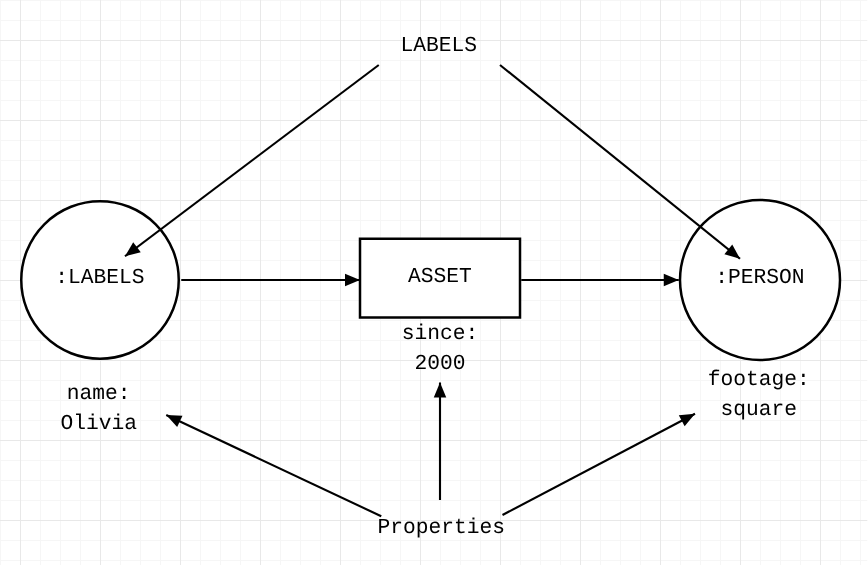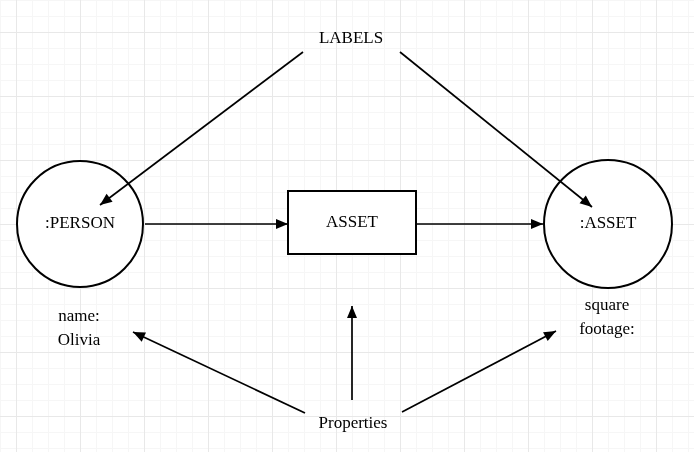--- a/index.html
+++ b/index.html
@@ -10,21 +10,21 @@
     height: 452px;
     overflow: hidden;
     background-color: #ffffff;
     background-image:
       linear-gradient(to right, #e8e8e8 1px, transparent 1px),
       linear-gradient(to bottom, #e8e8e8 1px, transparent 1px),
       linear-gradient(to right, #f6f6f6 1px, transparent 1px),
       linear-gradient(to bottom, #f6f6f6 1px, transparent 1px);
     background-size: 64px 64px, 64px 64px, 16px 16px, 16px 16px;
     background-position: 16px 0, 0 32px, 0 0, 0 0;
-    font-family: Liberation Serif, serif;
+    font-family: Liberation Mono, monospace;
     color: #000000;
   }
   .layer { position: absolute; left: 0; top: 0; }
   .txt {
     position: absolute;
     transform: translateX(-50%);
     text-align: center;
     font-size: 17px;
     line-height: 24px;
     white-space: nowrap;
@@ -66,30 +66,34 @@
     <line x1="417" y1="224" x2="543" y2="224" stroke="#000000" stroke-width="1.7" marker-end="url(#arrow)"></line>
     <line x1="305" y1="413" x2="133" y2="332" stroke="#000000" stroke-width="1.7" marker-end="url(#arrow)"></line>
     <line x1="352" y1="400" x2="352" y2="306" stroke="#000000" stroke-width="1.7" marker-end="url(#arrow)"></line>
     <line x1="402" y1="412" x2="556" y2="331" stroke="#000000" stroke-width="1.7" marker-end="url(#arrow)"></line>
   </svg>
 
   <div class="txt pos-labels">LABELS</div>
 
   <div class="txt pos-properties">Properties</div>
 
-  <div class="node-label pos-person">:PERSON</div>
+  <div class="node-label pos-person">:LABELS</div>
 
   <div class="node-label pos-owns">ASSET</div>
 
-  <div class="node-label pos-asset">:ASSET</div>
+  <div class="node-label pos-asset">:PERSON</div>
 
+  <div class="txt pos-since">
+    <div>since:</div>
+    <div>2000</div>
+  </div>
 
   <div class="txt pos-name">
     <div>name:</div>
     <div>Olivia</div>
   </div>
 
   <div class="txt pos-footage">
+    <div>footage:</div>
     <div>square</div>
-    <div>footage:</div>
   </div>
 
 </div>
 
 </body></html>

